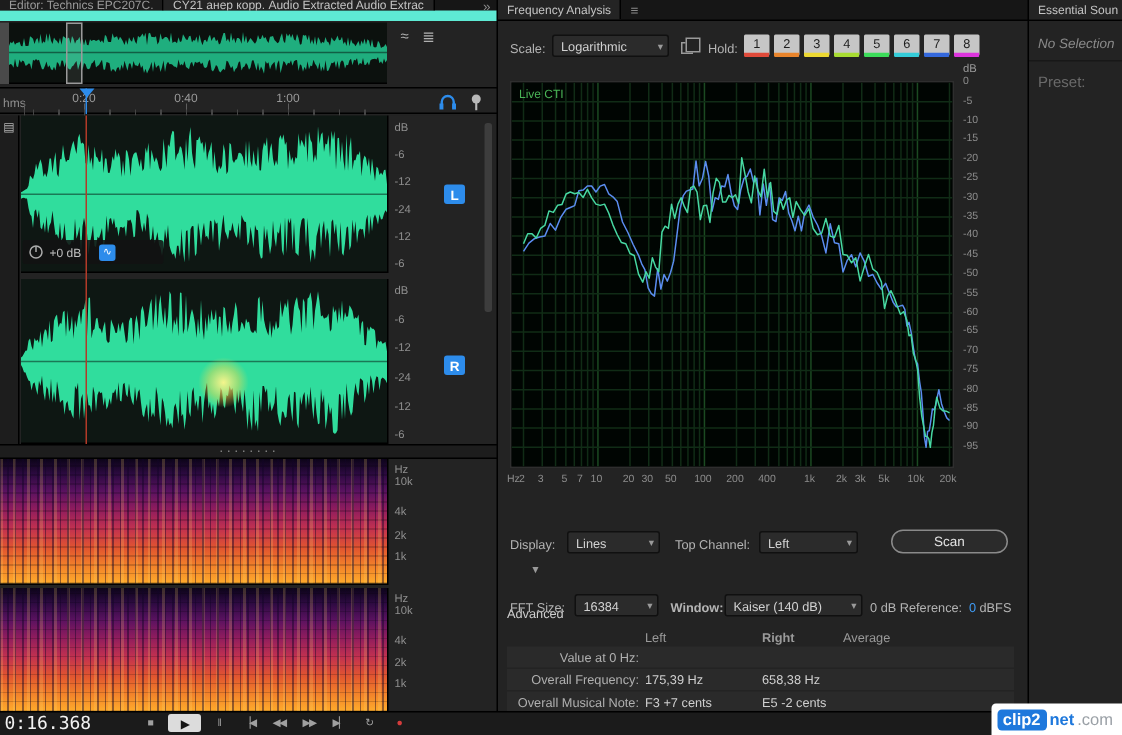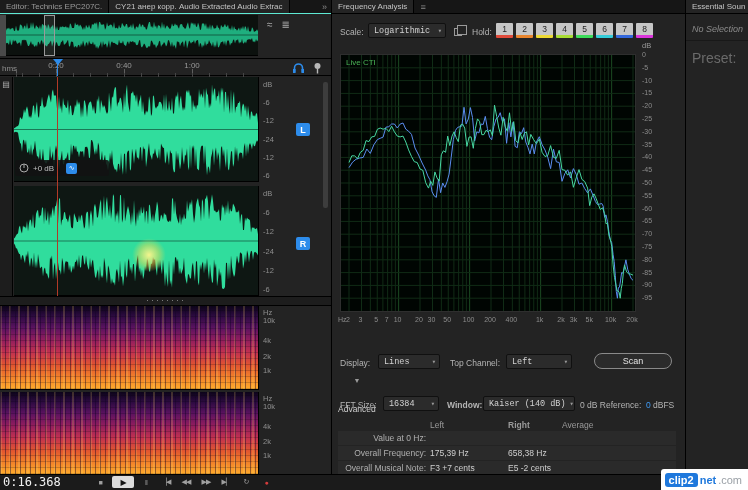--- a/index.html
+++ b/index.html
@@ -4,21 +4,21 @@
 <style>
   html,body{margin:0;padding:0;background:#0e0e0e;}
   *{box-sizing:border-box;}
   .app{position:relative;width:748px;height:490px;background:#232323;overflow:hidden;
        font-family:"Liberation Sans",sans-serif;font-size:9px;color:#c8c8c8;}
 
   
   .tabbar{position:absolute;height:14px;background:#161616;display:flex;align-items:stretch;overflow:hidden;}
   .tab{display:flex;align-items:center;padding:0 6px;font-size:8px;color:#c4c4c4;background:#242424;border-right:1px solid #000;white-space:nowrap;}
   .tab.dim{background:#1c1c1c;color:#9a9a9a;}
-  #editor-tabbar{left:0;top:0;width:332px;border-bottom:1px solid #5eead4;}
+  #editor-tabbar{left:0;top:0;width:332px;border-bottom:7px solid #5eead4;}
   #freq-tabbar{left:332px;top:0;width:354px;border-bottom:1px solid #000;}
   #es-tabbar{left:686px;top:0;width:62px;border-bottom:1px solid #000;}
   .tab-more{margin-left:auto;color:#8a8a8a;display:flex;align-items:center;padding:0 5px;font-size:9px;}
   .menu-glyph{color:#8a8a8a;margin-left:6px;font-size:9px;align-self:center;}
 
   
   #overview{position:absolute;left:0;top:15px;width:258px;height:41px;background:#0c110e;border-bottom:1px solid #000;}
   #ov-leftbar{position:absolute;left:0;top:15px;width:6px;height:41px;background:#4a4a4a;}
   #ov-handle{position:absolute;left:44px;top:15px;width:11px;height:41px;border:1px solid #9a9a9a;background:rgba(220,220,220,0.10);}
   #overview-icons{position:absolute;left:258px;top:15px;width:74px;height:41px;background:#232323;display:flex;gap:9px;padding:4px 9px;align-items:flex-start;font-size:10px;color:#b0b0b0;}
@@ -63,21 +63,21 @@
   #spec1{left:0;top:306px;width:258px;height:84px;border-bottom:1px solid #000;}
   #spec2{left:0;top:392px;width:258px;height:82px;}
   #red-line{position:absolute;left:57px;top:77px;width:1px;height:219px;background:#b23a28;}
   #ph-stem{position:absolute;left:57px;top:59px;width:1px;height:17px;background:#2d8ceb;}
   #ph-tri{position:absolute;left:53px;top:59px;width:0;height:0;border-left:5px solid transparent;border-right:5px solid transparent;border-top:6px solid #2d8ceb;}
   #cursor-glow{position:absolute;left:132px;top:238px;width:34px;height:34px;border-radius:50%;
     background:radial-gradient(ellipse at center, rgba(255,246,140,0.95) 0%, rgba(255,222,80,0.45) 42%, rgba(255,222,80,0) 70%);}
 
   
   .ctl-label{position:absolute;font-size:8.5px;color:#b4b4b4;}
-  .dd{position:absolute;display:flex;align-items:center;justify-content:space-between;height:15px;background:#2b2b2b;border:1px solid #101010;border-radius:2px;padding:0 3px 0 5px;font-size:8.5px;color:#d2d2d2;white-space:nowrap;overflow:hidden;font-family:Liberation Mono, monospace;}
+  .dd{position:absolute;display:flex;align-items:center;justify-content:space-between;height:15px;background:#2b2b2b;border:1px solid #101010;border-radius:2px;padding:0 3px 0 5px;font-size:8.5px;color:#d2d2d2;white-space:nowrap;overflow:hidden;}
   .dd .chev{color:#9a9a9a;font-size:7px;margin-left:4px;}
   #fa-scale-label{left:340px;top:27px;} #fa-scale-dd{left:368px;top:23px;width:78px;}
   #fa-dup{position:absolute;left:454px;top:28px;width:8px;height:8px;border:1px solid #9a9a9a;background:#232323;}
   #fa-dup::after{content:'';position:absolute;left:2px;top:-4px;width:8px;height:8px;border:1px solid #9a9a9a;background:#232323;}
   #fa-hold-label{left:472px;top:27px;}
   #hold-buttons{position:absolute;left:496px;top:23px;display:flex;gap:3px;}
   .hold-btn{width:17px;height:15px;background:#c6c6c6;color:#1e1e1e;font-size:8.5px;display:flex;align-items:center;justify-content:center;border-radius:1px;}
   #freq-graph{position:absolute;left:340px;top:54px;width:296px;height:258px;background:#000502;border:1px solid #2e2e2e;}
   #db-axis{position:absolute;left:640px;top:54px;width:28px;height:266px;}
   .axis-unit{position:absolute;left:2px;top:-13px;font-size:7.5px;color:#9a9a9a;}
@@ -98,21 +98,21 @@
   #fa-table{position:absolute;left:338px;top:418px;width:338px;}
   .fa-thead{position:relative;height:13px;}
   .fa-th{position:absolute;top:2px;color:#9a9a9a;font-size:8.5px;}
   .fa-row{position:relative;height:14px;background:#2a2a2a;margin-bottom:1px;}
   .fa-rowlabel{position:absolute;left:0;top:2px;width:88px;text-align:right;color:#b0b0b0;font-size:8.5px;}
   .fa-val{position:absolute;top:2px;color:#cfcfcf;font-size:8.5px;}
 
   
   #es-noselection{position:absolute;left:692px;top:24px;font-style:italic;color:#8a8a8a;font-size:9px;}
   #es-div{position:absolute;left:686px;top:40px;width:62px;border-bottom:1px solid #181818;}
-  #es-preset{position:absolute;left:692px;top:50px;color:#6a6a6a;font-size:14px;}
+  #es-preset{position:absolute;left:692px;top:50px;color:#6a6a6a;font-size:10px;}
 
   
   #bottombar{position:absolute;left:0;top:474px;width:748px;height:16px;background:#1b1b1b;border-top:1px solid #000;}
   #time-display{position:absolute;left:3px;top:475px;font-family:"DejaVu Sans Mono",monospace;font-size:12px;color:#f2f2f2;}
   #transport{position:absolute;left:92px;top:476px;display:flex;gap:4px;align-items:center;}
   .t-btn{min-width:16px;height:12px;display:flex;align-items:center;justify-content:center;color:#a0a0a0;font-size:7px;letter-spacing:-1px;}
   .t-btn.active{background:#dcdcdc;color:#141414;border-radius:2px;min-width:22px;font-size:8px;}
   #watermark{position:absolute;right:0;bottom:0;height:21px;background:#ffffff;border-radius:3px 0 0 0;display:flex;align-items:center;padding:0 6px 0 4px;gap:2px;}
   .wm-blue{background:#1e78dc;color:#fff;font-weight:bold;font-size:11px;padding:1px 4px;border-radius:3px;}
   .wm-net{color:#1e78dc;font-weight:bold;font-size:11px;}

